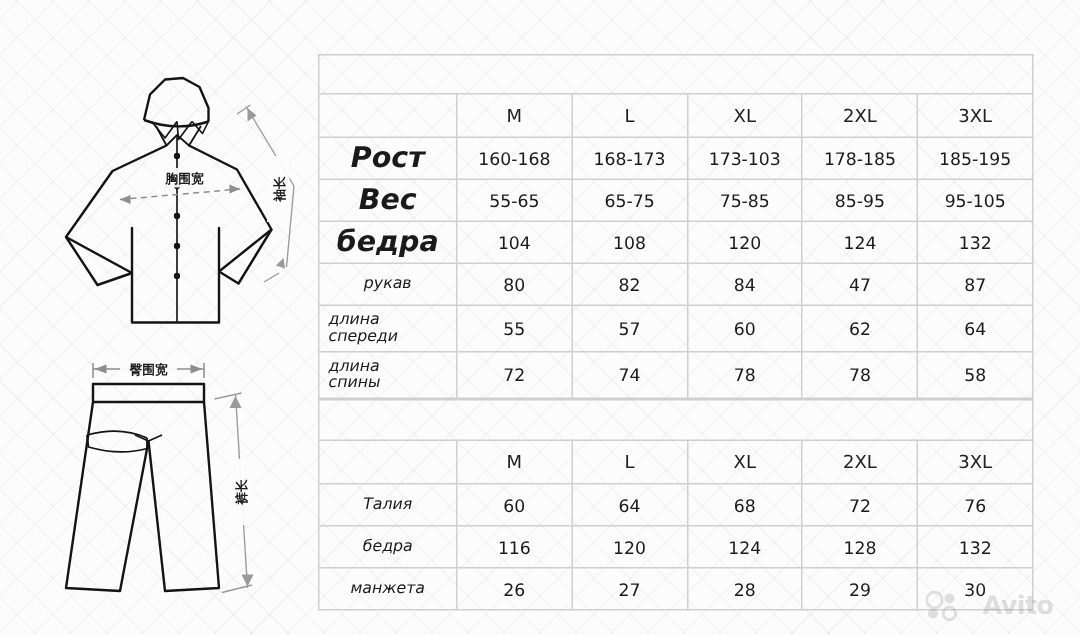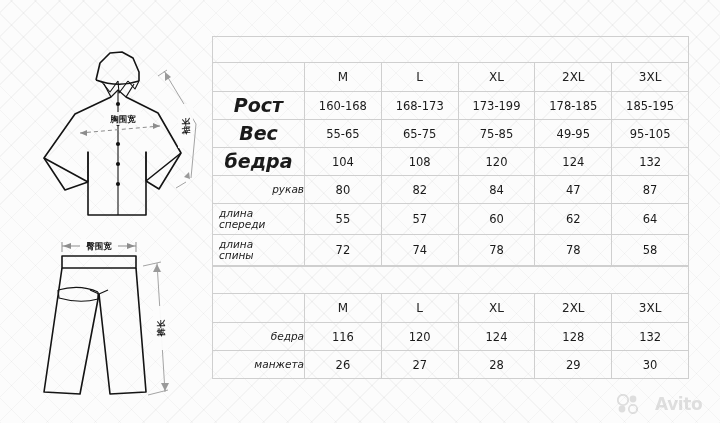--- a/index.html
+++ b/index.html
@@ -87,21 +87,21 @@
   tr.datarow.tall td { height: 30px; }
 
   td.lab {
     font-style: italic;
     text-align: center;
     font-size: 12px;
     color: #101010;
     line-height: 1.08;
   }
   td.lab.big  { font-size: 19px; font-weight: 700; }
-  td.lab.small{ font-size: 10.5px; text-align: right; }
+  td.lab.small{ font-size: 10.5px; }
   td.lab.two  { font-size: 10.5px; text-align: left; padding-left: 6px; }
   td.lab.two span { display: block; }
 
   
   #watermark {
     position: absolute;
     left: 617px;
     top: 392px;
     width: 98px;
     height: 24px;
@@ -259,31 +259,31 @@
         <td>L</td>
         <td>XL</td>
         <td>2XL</td>
         <td>3XL</td>
       </tr>
 
       <tr class="datarow">
         <td class="lab big">Рост</td>
         <td>160-168</td>
         <td>168-173</td>
-        <td>173-199</td>
+        <td>173-103</td>
         <td>178-185</td>
         <td>185-195</td>
       </tr>
 
       <tr class="datarow">
         <td class="lab big">Вес</td>
         <td>55-65</td>
         <td>65-75</td>
         <td>75-85</td>
-        <td>49-95</td>
+        <td>85-95</td>
         <td>95-105</td>
       </tr>
 
       <tr class="datarow">
         <td class="lab big">бедра</td>
         <td>104</td>
         <td>108</td>
         <td>120</td>
         <td>124</td>
         <td>132</td>
@@ -340,20 +340,28 @@
       <tr class="sizes">
         <td class="lab"></td>
         <td>M</td>
         <td>L</td>
         <td>XL</td>
         <td>2XL</td>
         <td>3XL</td>
       </tr>
 
 
+      <tr class="datarow">
+        <td class="lab small">Талия</td>
+        <td>60</td>
+        <td>64</td>
+        <td>68</td>
+        <td>72</td>
+        <td>76</td>
+      </tr>
 
       <tr class="datarow">
         <td class="lab small">бедра</td>
         <td>116</td>
         <td>120</td>
         <td>124</td>
         <td>128</td>
         <td>132</td>
       </tr>
 

